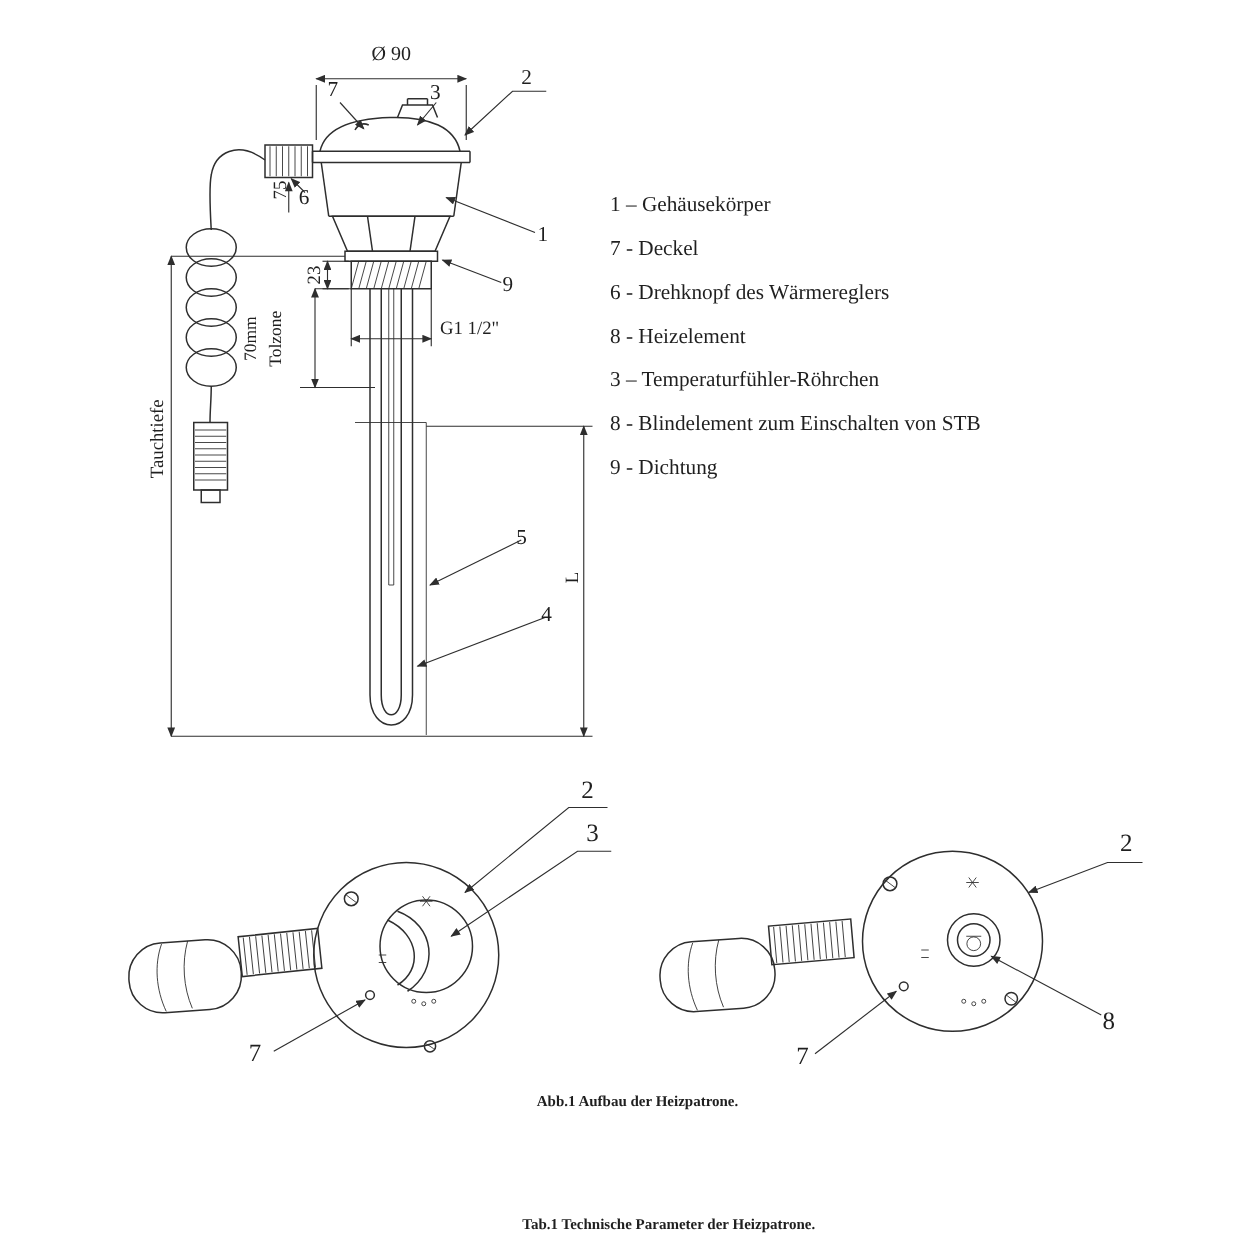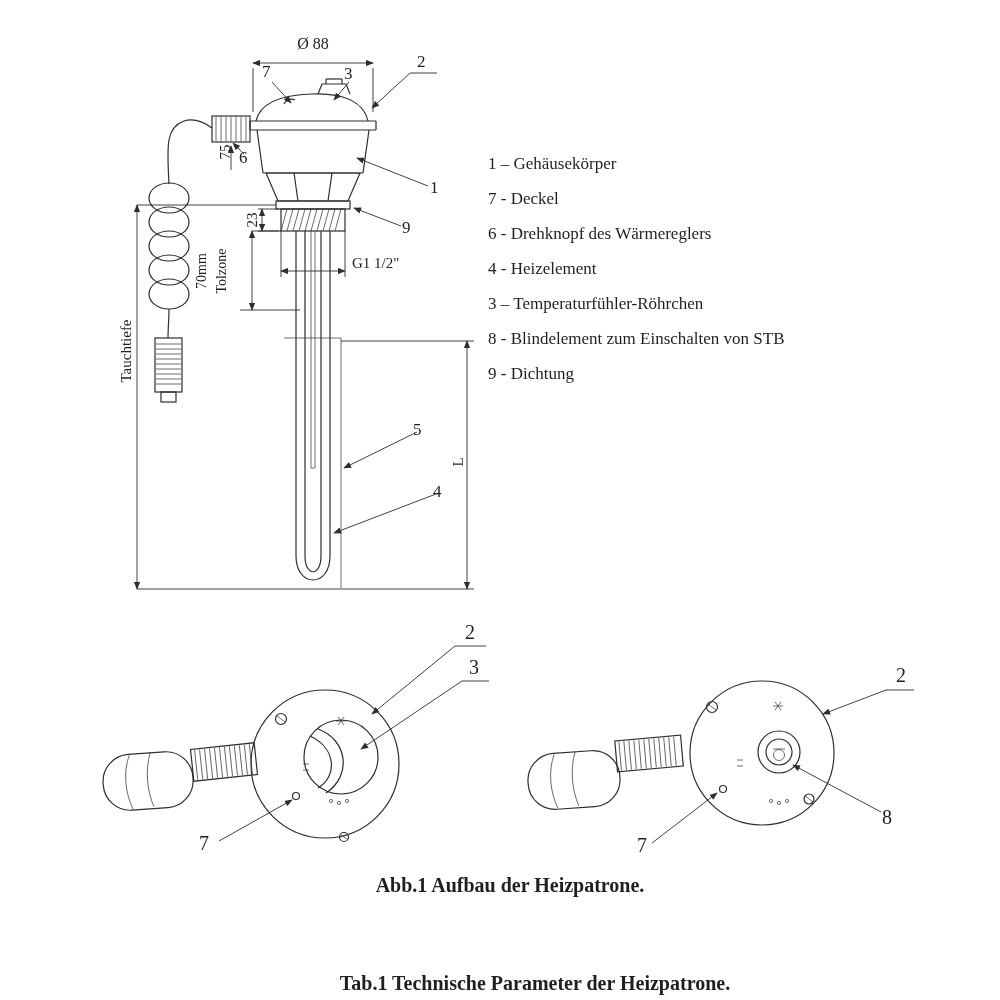--- a/index.html
+++ b/index.html
@@ -9,21 +9,21 @@
   .ln{fill:none;stroke:#2e2e2e;stroke-width:1.2;}
   .thin{fill:none;stroke:#2e2e2e;stroke-width:0.7;}
   .dim{fill:none;stroke:#2e2e2e;stroke-width:0.9;}
   .lead{fill:none;stroke:#2e2e2e;stroke-width:0.9;}
   .lbl{position:absolute;font-size:15px;line-height:16px;color:#1f1f1f;white-space:nowrap;}
   .num{position:absolute;font-size:17px;line-height:20px;color:#1f1f1f;}
   .bignum{position:absolute;font-size:20px;line-height:22px;color:#1f1f1f;}
   .rot{transform:rotate(-90deg);text-align:center;}
   .legend{position:absolute;left:488px;top:146px;width:380px;}
   .legend-row{font-size:17px;line-height:35px;white-space:nowrap;}
-  .caption{position:absolute;text-align:center;font-size:20px;font-weight:bold;}
+  .caption{position:absolute;text-align:center;font-size:12px;font-weight:bold;}
 </style>
 </head>
 <body>
 
 <div id="page">
 
   <svg id="linework" width="1000" height="1000" viewBox="0 0 1000 1000">
     <defs>
       <marker id="ar" viewBox="0 0 10 8" markerWidth="9" markerHeight="7" refX="9" refY="4" orient="auto-start-reverse">
         <path d="M0,0 L10,4 L0,8 Z" fill="#2e2e2e"></path>
@@ -241,21 +241,21 @@
         <path class="thin" d="M556,753 C549,769 549,789 556,807"></path>
         <path class="thin" d="M577,752 C571,769 571,789 577,806"></path>
       </g>
 
       <polyline class="lead" points="914,690 886,690 823,714" marker-end="url(#ar)"></polyline>
       <line class="lead" x1="881" y1="812" x2="793" y2="765" marker-end="url(#ar)"></line>
       <line class="lead" x1="652" y1="843" x2="717" y2="793" marker-end="url(#ar)"></line>
     </g>
   </svg>
 
-  <div class="lbl" style="left:283px;top:36px;width:60px;text-align:center;font-size:16px;">Ø 88</div>
+  <div class="lbl" style="left:283px;top:36px;width:60px;text-align:center;font-size:16px;">Ø 90</div>
   <div class="lbl rot" style="left:213px;top:144px;width:24px;">75</div>
   <div class="lbl rot" style="left:240px;top:212px;width:24px;">23</div>
   <div class="lbl" style="left:352px;top:255px;">G1 1/2"</div>
   <div class="lbl rot" style="left:182px;top:263px;width:40px;font-size:14px;">70mm</div>
   <div class="lbl rot" style="left:196px;top:263px;width:52px;font-size:14px;">Tolzone</div>
   <div class="lbl rot" style="left:86px;top:343px;width:80px;">Tauchtiefe</div>
   <div class="lbl rot" style="left:450px;top:454px;width:16px;">L</div>
 
   <span class="num" style="left:262px;top:62px;">7</span>
   <span class="num" style="left:344px;top:64px;">3</span>
@@ -271,21 +271,21 @@
   <span class="bignum" style="left:199px;top:832px;">7</span>
 
   <span class="bignum" style="left:896px;top:664px;">2</span>
   <span class="bignum" style="left:882px;top:806px;">8</span>
   <span class="bignum" style="left:637px;top:834px;">7</span>
 
   <div class="legend">
     <div class="legend-row">1 – Gehäusekörper</div>
     <div class="legend-row">7 - Deckel</div>
     <div class="legend-row">6 - Drehknopf des Wärmereglers</div>
-    <div class="legend-row">4 - Heizelement</div>
+    <div class="legend-row">8 - Heizelement</div>
     <div class="legend-row">3 – Temperaturfühler-Röhrchen</div>
     <div class="legend-row">8 - Blindelement zum Einschalten von STB</div>
     <div class="legend-row">9 - Dichtung</div>
   </div>
 
   <div class="caption" style="left:330px;top:874px;width:360px;">Abb.1 Aufbau der Heizpatrone.</div>
   <div class="caption" style="left:335px;top:972px;width:400px;">Tab.1 Technische Parameter der Heizpatrone.</div>
 
 </div>
 

